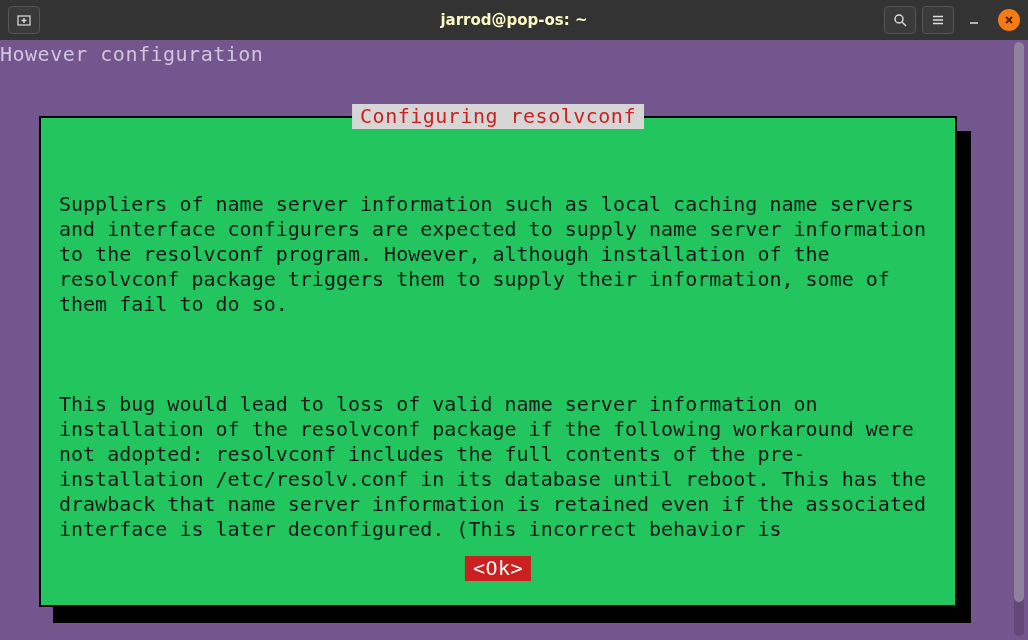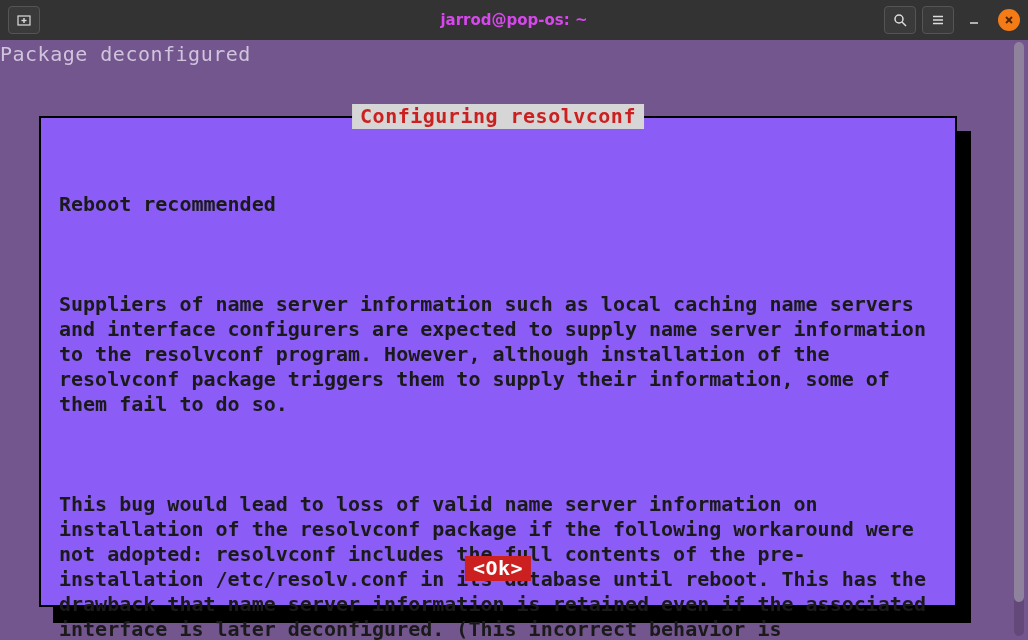--- a/index.html
+++ b/index.html
@@ -32,21 +32,21 @@
   align-items: center;
   justify-content: center;
   margin-right: 6px;
   color: #ddd;
   font-size: 14px;
 }
 .titlebar-title {
   position: absolute;
   left: 50%;
   transform: translateX(-50%);
-  color: #d946ef;
+  color: #fef9c3;
   font-weight: bold;
   font-size: 15px;
   font-family: 'DejaVu Sans', sans-serif;
 }
 .titlebar-right {
   display: flex;
   align-items: center;
   margin-left: auto;
 }
 .win-btn {
@@ -115,23 +115,22 @@
   width: 918px;
   height: 492px;
   background: #000000;
 }
 .dialog-box {
   position: absolute;
   top: 49px;
   left: 11px;
   width: 918px;
   height: 491px;
-  background: #8b5cf6;
+  background: #22c55e;
   border: 2px solid #000000;
-  font-weight: bold;
 }
 .dialog-title-wrap {
   position: absolute;
   top: -14px;
   left: 50%;
   transform: translateX(-50%);
   display: flex;
   align-items: center;
 }
 .dialog-title {
@@ -217,29 +216,28 @@
     <div class="close-btn">
       <svg width="10" height="10" viewBox="0 0 10 10">
           <line x1="2" y1="2" x2="8" y2="8" stroke="#4d2600" stroke-width="1.8"></line>
           <line x1="8" y1="2" x2="2" y2="8" stroke="#4d2600" stroke-width="1.8"></line>
         </svg>
     </div>
   </div>
 </div>
 
 <div class="terminal-area">
-  <div class="bg-header">Package deconfigured</div>
+  <div class="bg-header">However configuration</div>
   <div class="terminal-inner">
     <div class="dialog-shadow"></div>
     <div class="dialog-box">
       <div class="dialog-title-wrap">
         <span class="dialog-title"> Configuring resolvconf </span>
       </div>
       <div class="dialog-content">
-        <div class="dialog-para">Reboot recommended</div>
         <div class="dialog-para">Suppliers of name server information such as local caching name servers and interface configurers are expected to supply name server information to the resolvconf program. However, although installation of the resolvconf package triggers them to supply their information, some of them fail to do so.</div>
         <div class="dialog-para">This bug would lead to loss of valid name server information on installation of the resolvconf package if the following workaround were not adopted: resolvconf includes the full contents of the pre-installation /etc/resolv.conf in its database until reboot. This has the drawback that name server information is retained even if the associated interface is later deconfigured. (This incorrect behavior is</div>
       </div>
       <div class="ok-button">&lt;Ok&gt;</div>
     </div>
   </div>
   <div class="scrollbar">
     <div class="scrollbar-thumb"></div>
   </div>
 </div>

